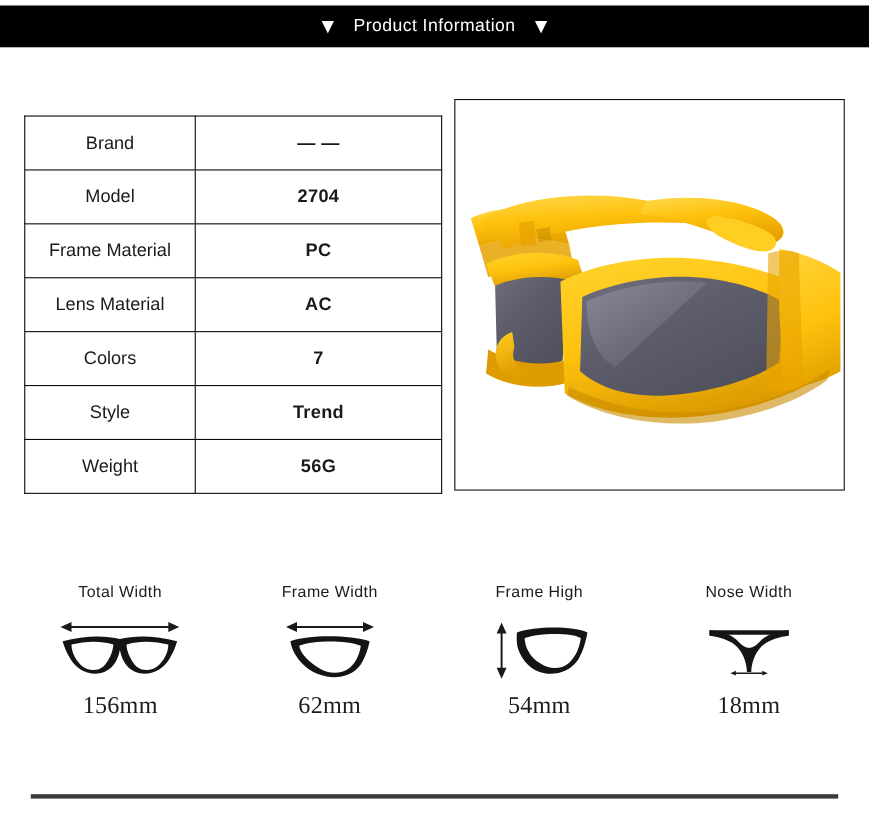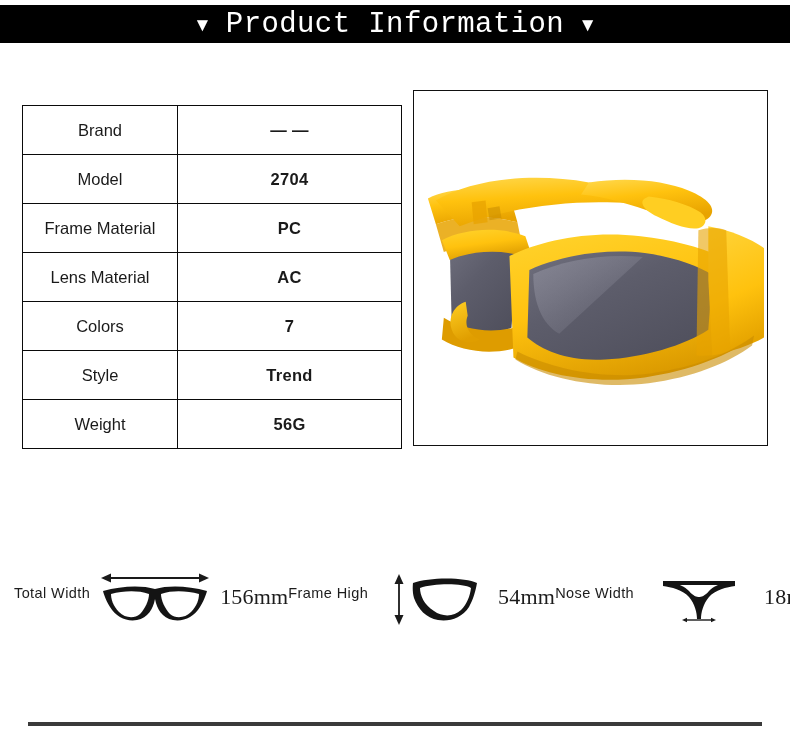--- a/index.html
+++ b/index.html
@@ -29,25 +29,24 @@
     gap: 14px;
   }
   .header-bar .tri {
     color: #ffffff;
     font-size: 19px;
     line-height: 1;
     display: inline-block;
   }
   .header-title {
     color: #ffffff;
-    font-size: 29px;
+    font-size: 16px;
     letter-spacing: 0.4px;
     font-weight: 400;
     white-space: nowrap;
-    font-family: Liberation Mono, monospace;
   }
 
   
   .spec-table {
     position: absolute;
     left: 22px;
     top: 105px;
     width: 363px;
     border-collapse: collapse;
     table-layout: fixed;
@@ -93,21 +92,21 @@
     position: absolute;
     left: 14px;
     top: 528px;
     width: 762px;
     height: 130px;
     display: flex;
   }
   .measure-item {
     flex: 1 1 0;
     display: flex;
-    flex-direction: row;
+    flex-direction: column;
     align-items: center;
     text-align: center;
   }
   .measure-label {
     font-size: 14.5px;
     color: #1c1c1c;
     letter-spacing: 0.4px;
     white-space: nowrap;
     height: 22px;
     line-height: 22px;
@@ -285,20 +284,37 @@
         <path d="M6 22 C24 17 44 16 58 20 C72 16 92 17 110 22
                  C110 22 108 30 103 38 C97 48 86 53 76 51 C65 49 60 40 58 30
                  C56 40 51 49 40 51 C30 53 19 48 13 38 C8 30 6 22 6 22 Z" fill="#141414"></path>
         <path d="M14 25 C26 22 40 21 52 25 C52 31 48 40 43 45 C37 50 28 49 22 43 C16 37 14 30 14 25 Z" fill="#ffffff"></path>
         <path d="M64 25 C76 21 90 22 102 25 C102 30 100 37 94 43 C88 49 79 50 73 45 C68 40 64 31 64 25 Z" fill="#ffffff"></path>
       </svg>
     </div>
     <div class="measure-value">156mm</div>
   </div>
 
+  <div class="measure-item">
+    <div class="measure-label">Frame Width</div>
+    <div class="measure-icon">
+      <svg width="92" height="58" viewBox="0 0 92 58">
+        <g stroke="#1a1a1a" stroke-width="1.8" fill="none">
+          <line x1="14" y1="9" x2="78" y2="9"></line>
+        </g>
+        <polygon points="6,9 16,4.5 16,13.5" fill="#1a1a1a"></polygon>
+        <polygon points="86,9 76,4.5 76,13.5" fill="#1a1a1a"></polygon>
+        <path d="M10 22 C26 16 64 16 82 22 C82 22 80 34 74 43 C67 53 54 56 43 54
+                 C31 52 21 45 15 35 C11 29 10 22 10 22 Z" fill="#141414"></path>
+        <path d="M18 26 C32 21 60 21 74 26 C73 33 70 41 64 46 C57 52 45 52 37 47
+                 C27 41 19 33 18 26 Z" fill="#ffffff"></path>
+      </svg>
+    </div>
+    <div class="measure-value">62mm</div>
+  </div>
 
   <div class="measure-item">
     <div class="measure-label">Frame High</div>
     <div class="measure-icon">
       <svg width="92" height="58" viewBox="0 0 92 58">
         <g stroke="#1a1a1a" stroke-width="1.8" fill="none">
           <line x1="12" y1="14" x2="12" y2="48"></line>
         </g>
         <polygon points="12,5 7.5,15 16.5,15" fill="#1a1a1a"></polygon>
         <polygon points="12,56 7.5,46 16.5,46" fill="#1a1a1a"></polygon>

